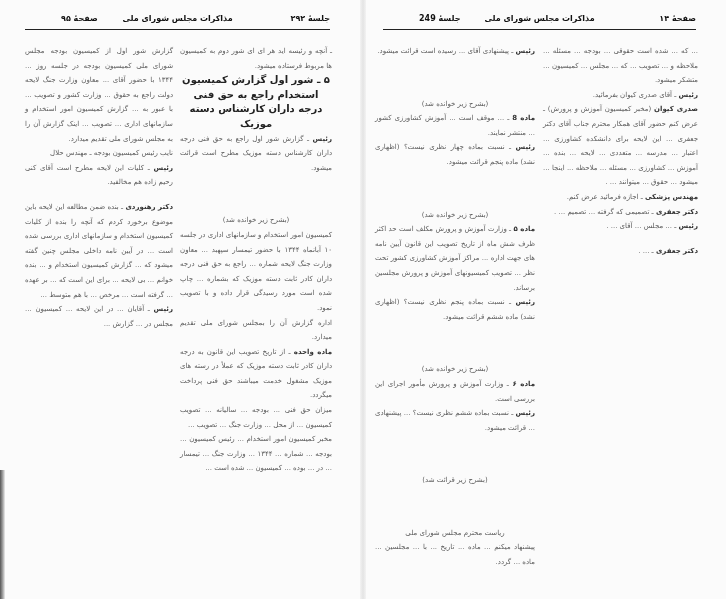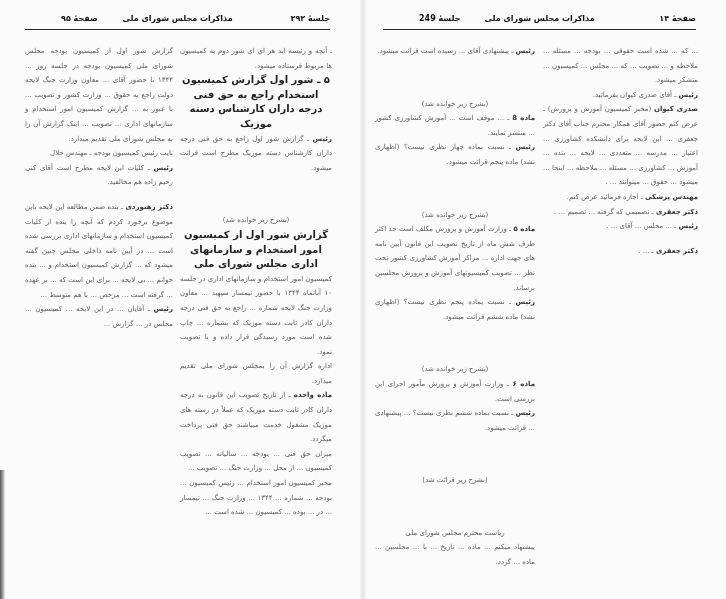--- a/index.html
+++ b/index.html
@@ -43,21 +43,20 @@
       <span class="hc">مذاکرات مجلس شورای ملی</span>
       <span class="hr">جلسهٔ ۲۹۲</span>
     </div>
     <div class="rule"></div>
 
     <div class="col c1">
       <p>ـ آنچه و رئیسه اید هر ای ای شور دوم به کمیسیون ها مربوط فرستاده میشود.</p>
       <span class="heading">۵ ـ شور اول گزارش کمیسیون استخدام راجع به حق فنی درجه داران کارشناس دسته موزیک</span>
       <p><span class="sp">رئیس</span> <span>ـ گزارش شور اول راجع به حق فنی درجه داران کارشناس دسته موزیک مطرح است قرائت میشود.</span></p>
       <span class="center">(بشرح زیر خوانده شد)</span>
-      <span class="heading">گزارش شور اول از کمیسیون امور استخدام و سازمانهای اداری مجلس شورای ملی</span>
       <p>کمیسیون امور استخدام و سازمانهای اداری در جلسه ۱۰ آبانماه ۱۳۴۴ با حضور تیمسار سپهبد ... معاون وزارت جنگ لایحه شماره ... راجع به حق فنی درجه داران کادر ثابت دسته موزیک که بشماره ... چاپ شده است مورد رسیدگی قرار داده و با تصویب نمود.</p>
       <p>اداره گزارش آن را بمجلس شورای ملی تقدیم میدارد.</p>
       <p><span class="sp">ماده واحده</span> <span>ـ از تاریخ تصویب این قانون به درجه داران کادر ثابت دسته موزیک که عملاً در رسته های موزیک مشغول خدمت میباشند حق فنی پرداخت میگردد.</span></p>
       <p>میزان حق فنی ... بودجه ... سالیانه ... تصویب کمیسیون ... از محل ... وزارت جنگ ... تصویب ...</p>
       <p>مخبر کمیسیون امور استخدام ... رئیس کمیسیون ... بودجه ... شماره ... ۱۳۴۴ ... وزارت جنگ ... تیمسار ... در ... بوده ... کمیسیون ... شده است ...</p>
     </div>
 
     <div class="col c2">
       <p>گزارش شور اول از کمیسیون بودجه مجلس شورای ملی کمیسیون بودجه در جلسه روز ... ۱۳۴۴ با حضور آقای ... معاون وزارت جنگ لایحه دولت راجع به حقوق ... وزارت کشور و تصویب ... با عبور به ... گزارش کمیسیون امور استخدام و سازمانهای اداری ... تصویب ... اینک گزارش آن را به مجلس شورای ملی تقدیم میدارد.</p>
       <p>نایب رئیس کمیسیون بودجه ـ مهندس حلال</p>

